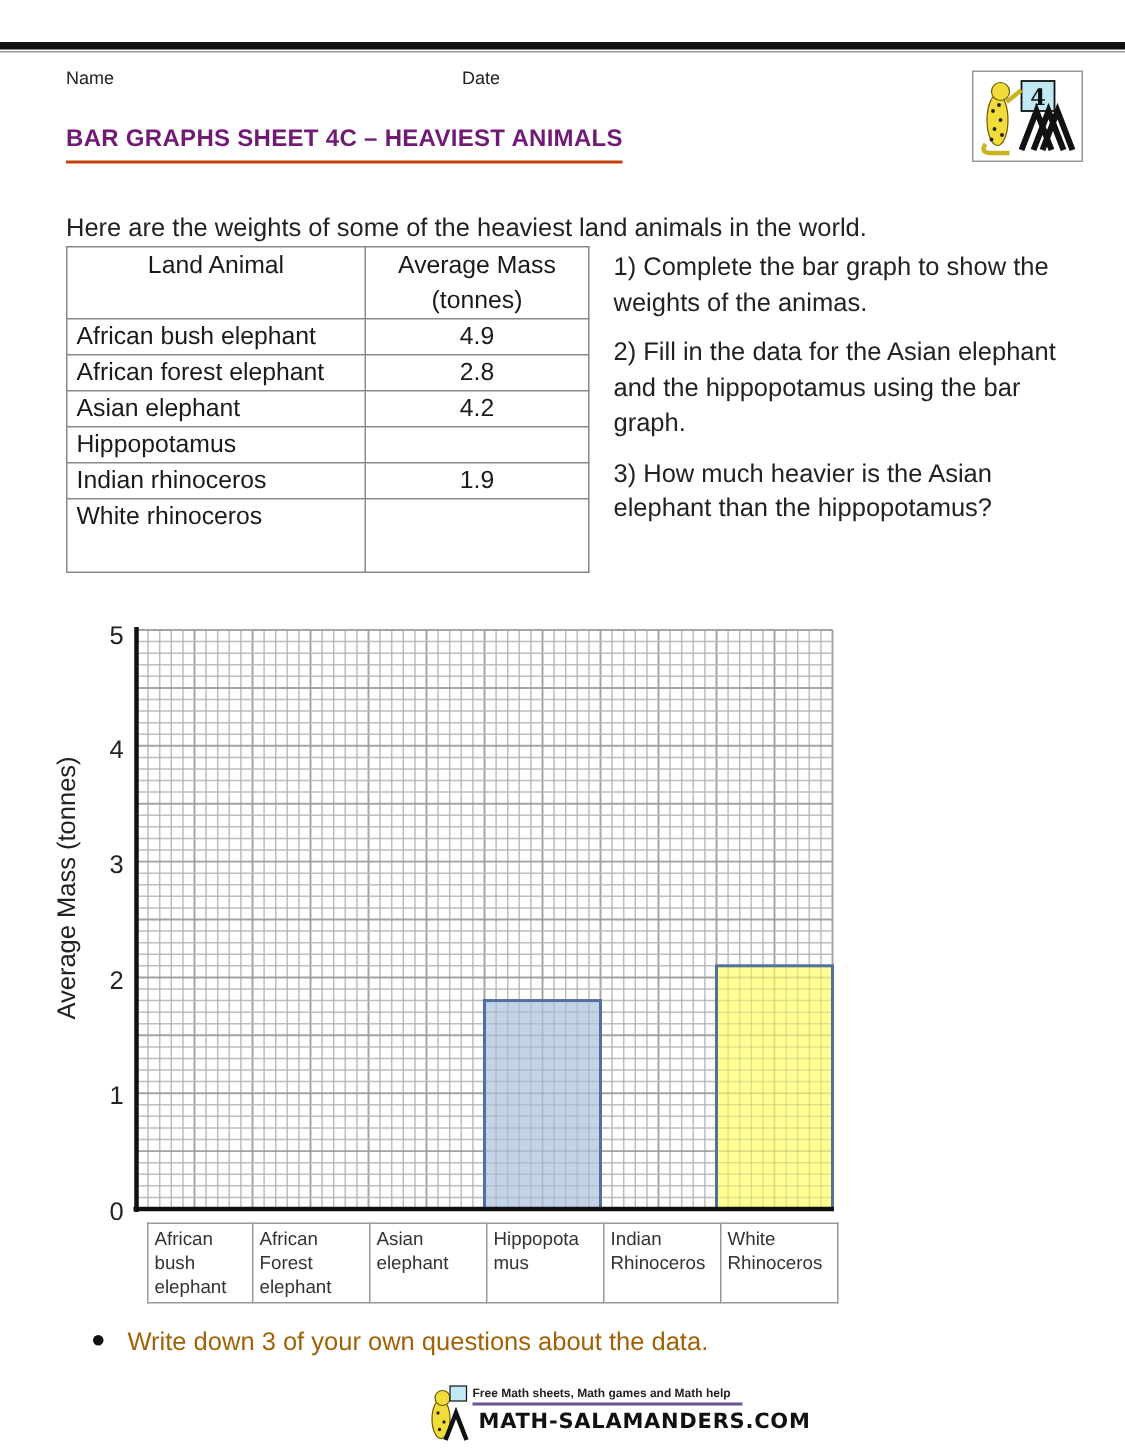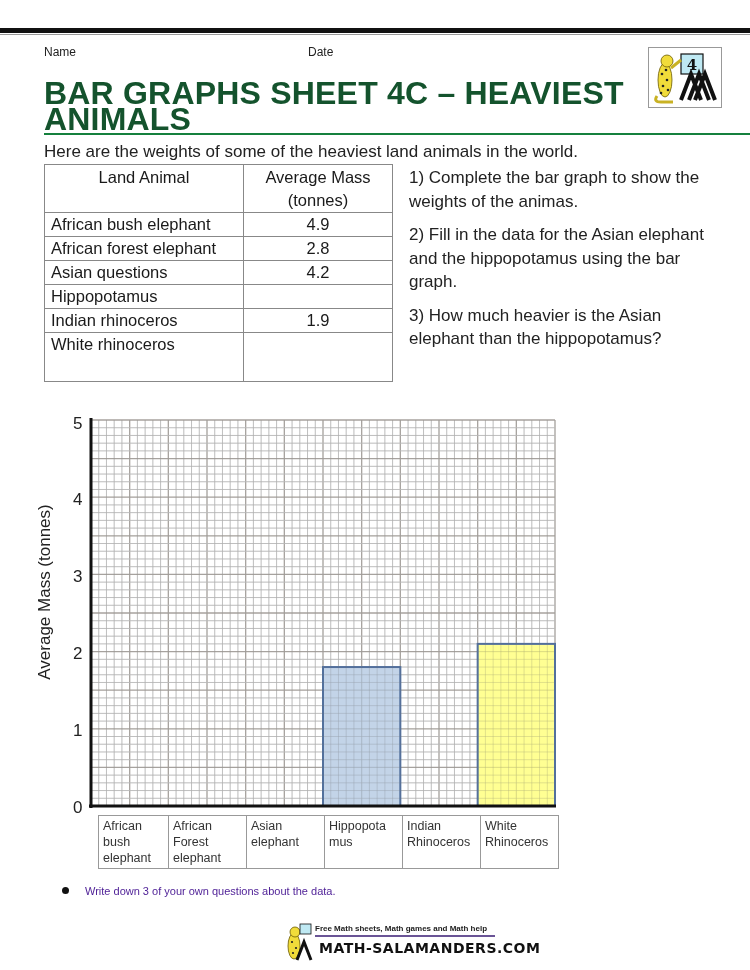--- a/index.html
+++ b/index.html
@@ -1,36 +1,36 @@
 <!DOCTYPE html>
 <html><head>
 <meta charset="utf-8">
 <style>
   html, body { margin:0; padding:0; background:#ffffff; }
   body { width:750px; height:970px; position:relative; overflow:hidden; font-family:"Liberation Sans", "DejaVu Sans", sans-serif; color:#1a1a1a; }
   .topbar { position:absolute; left:0; top:28px; width:750px; height:5px; background:#111; }
   .topbar2 { position:absolute; left:0; top:34px; width:750px; height:1px; background:#999; }
   .lbl-small { position:absolute; font-size:12px; color:#222; }
-  .title { position:absolute; left:44px; top:80px; font-size:32px; font-weight:bold; color:#14532d; letter-spacing:0.2px; border-bottom:2px solid #15803d; line-height:26px; padding-bottom:1px; }
+  .title { position:absolute; left:44px; top:80px; font-size:16px; font-weight:bold; color:#701a75; letter-spacing:0.2px; border-bottom:2px solid #c2410c; line-height:26px; padding-bottom:1px; }
   .logo-box { position:absolute; left:648px; top:47px; width:72px; height:59px; border:1px solid #999; background:#fff; }
   .intro { position:absolute; left:44px; top:126px; font-size:17px; color:#222;margin-top:16px; }
   table.data { position:absolute; left:44px; top:164px; border-collapse:collapse; font-size:16.5px; }
   table.data td { border:1px solid #888; padding:0 6px; height:23px; line-height:23px; }
   table.data td.c1 { width:186px; }
   table.data td.c2 { width:136px; text-align:center; }
   table.data tr.head td { height:46px; line-height:23px; vertical-align:top; text-align:center; padding-top:1px; }
   table.data tr.last td { height:48px; vertical-align:top;margin-top:24px; }
   .questions { position:absolute; left:409px; top:166px; width:320px; font-size:17px; line-height:23.5px; color:#222; }
   .questions p { margin:0 0 10px 0; }
   .chart { position:absolute; left:0; top:0; }
   .ylab { position:absolute; font-size:17px; color:#222; }
   .yaxis-title { position:absolute; left:-55px; top:582px; width:200px; text-align:center; transform:rotate(-90deg); font-size:17px; color:#222; }
   .cat-table { position:absolute; left:98px; top:815px; border-collapse:collapse; font-size:12.5px;border-radius:17px; }
   .cat-table td { border:1px solid #999; vertical-align:top; padding:2px 4px; line-height:16px; height:45px; color:#333; }
-  .bullet { position:absolute; left:62px; top:885px; font-size:11px; color:#4c1d95; }
+  .bullet { position:absolute; left:62px; top:885px; font-size:17px; color:#a16207; }
   .bullet .dot { display:inline-block; width:7px; height:7px; border-radius:50%; background:#111; margin-right:16px; vertical-align:middle; position:relative; top:-2px; }
   .footer { position:absolute; left:283px; top:922px; width:225px; height:42px; }
   .footer .tag { position:absolute; left:32px; top:2px; font-size:8px; font-weight:bold; color:#222; white-space:nowrap; }
   .footer .rule { position:absolute; left:32px; top:13px; width:180px; height:2px; background:#6a5496; }
   .footer .brand { position:absolute; left:36px; top:18px; font-size:14px; font-weight:bold; letter-spacing:0.5px; color:#111; font-family:"DejaVu Sans", sans-serif; white-space:nowrap; }
 </style>
 </head>
 <body>
 
 <div class="topbar"></div>
@@ -69,21 +69,21 @@
   </tr>
   <tr>
     <td class="c1">African bush elephant</td>
     <td class="c2">4.9</td>
   </tr>
   <tr>
     <td class="c1">African forest elephant</td>
     <td class="c2">2.8</td>
   </tr>
   <tr>
-    <td class="c1">Asian questions</td>
+    <td class="c1">Asian elephant</td>
     <td class="c2">4.2</td>
   </tr>
   <tr>
     <td class="c1">Hippopotamus</td>
     <td class="c2"></td>
   </tr>
   <tr>
     <td class="c1">Indian rhinoceros</td>
     <td class="c2">1.9</td>
   </tr>

